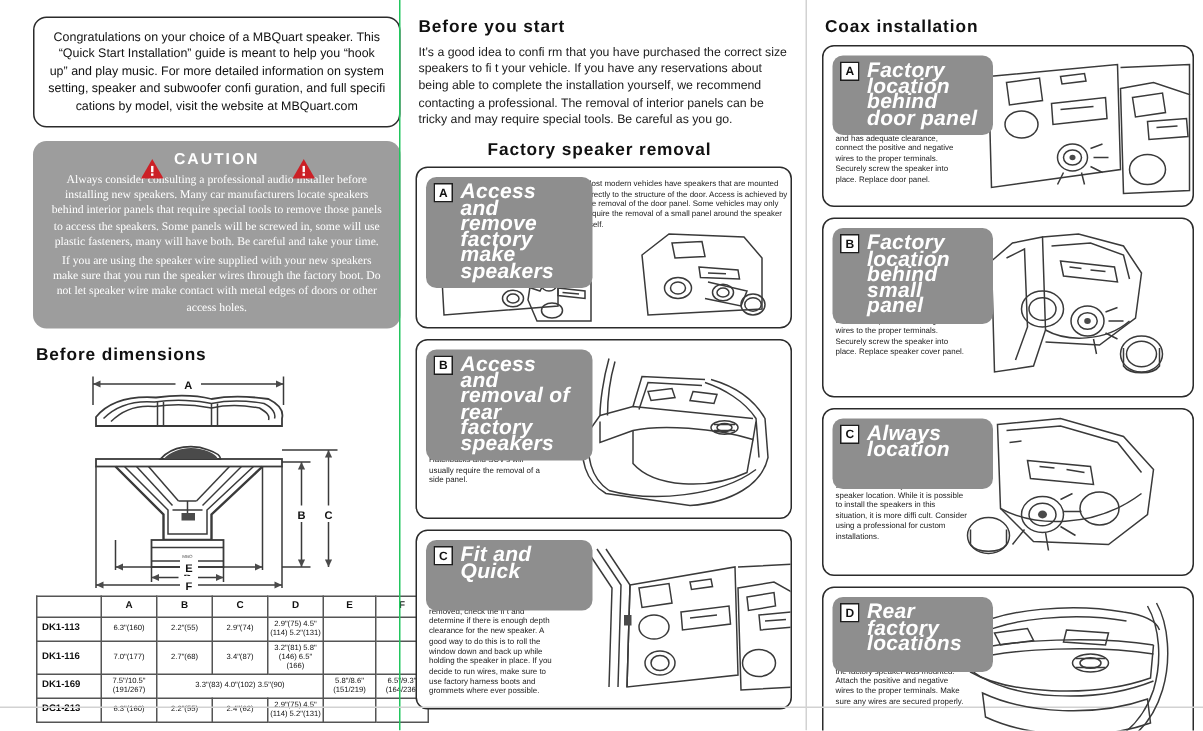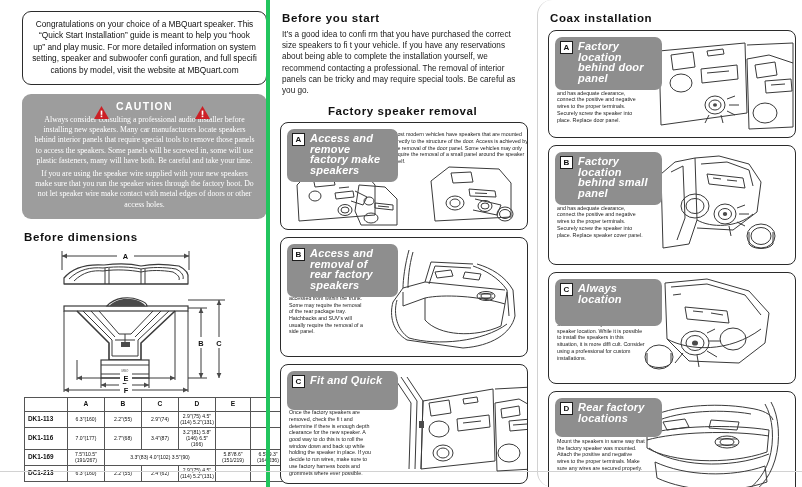--- a/index.html
+++ b/index.html
@@ -9,22 +9,22 @@
     font-family:"Liberation Sans", sans-serif;
     color:#1a1a1a;
     overflow:hidden;
     position:relative;
   }
   #page{position:relative;width:802px;height:487px;background:#fff;}
 
   
   .col{position:absolute;top:0;height:487px;box-sizing:border-box;}
   #col-left{left:12px;width:265px;padding:6px 8px 0 8px;}
-  #col-mid{left:266px;width:270px;padding:6px 6px 0 8px;border-left:4px solid #22c55e;}
-  #col-right{left:537px;width:265px;padding:6px 4px 0 8px;border-left:1px solid #d2d2d2;border-radius:15px;}
+  #col-mid{left:266px;width:270px;padding:6px 6px 0 8px;border-left:1px solid #22c55e;}
+  #col-right{left:537px;width:265px;padding:6px 4px 0 8px;border-left:1px solid #d2d2d2;}
 
   .bottom-rule{position:absolute;left:0;top:471px;width:802px;height:1px;background:#d2d2d2;}
 
   
   .intro-box{
     border:1.4px solid #2b2b2b;border-radius:9px;
     padding:7px 9px 8px 9px;margin:5px 2px 0 2px;
     text-align:center;font-size:8.3px;line-height:11.4px;color:#111;
   }
 
@@ -82,21 +82,21 @@
     padding:4px 10px 7px 5px;
     display:flex;gap:5px;align-items:flex-start;
     z-index:3;
   }
   .badge{
     width:11px;height:11px;min-width:11px;border:1.2px solid #1d1d1d;background:#fff;
     font-size:8px;font-weight:bold;line-height:11px;text-align:center;color:#111;
     font-style:normal;
   }
   .panel-title{
-    font-size:11px;font-weight:bold;font-style:italic;color:#ffffff;
+    font-size:14px;font-weight:bold;font-style:italic;color:#ffffff;
     line-height:10.5px;letter-spacing:0.2px;
   }
   .panel-text{
     position:absolute;font-size:5.3px;line-height:6.7px;color:#1a1a1a;z-index:2;
   }
   .art{position:absolute;z-index:1;}
   svg{overflow:visible;}
   .ln{fill:none;stroke:#3a3a3a;stroke-width:1;}
   .ln2{fill:none;stroke:#3a3a3a;stroke-width:1.6;}
   .lnf{fill:#ffffff;stroke:#3a3a3a;stroke-width:1.2;}

